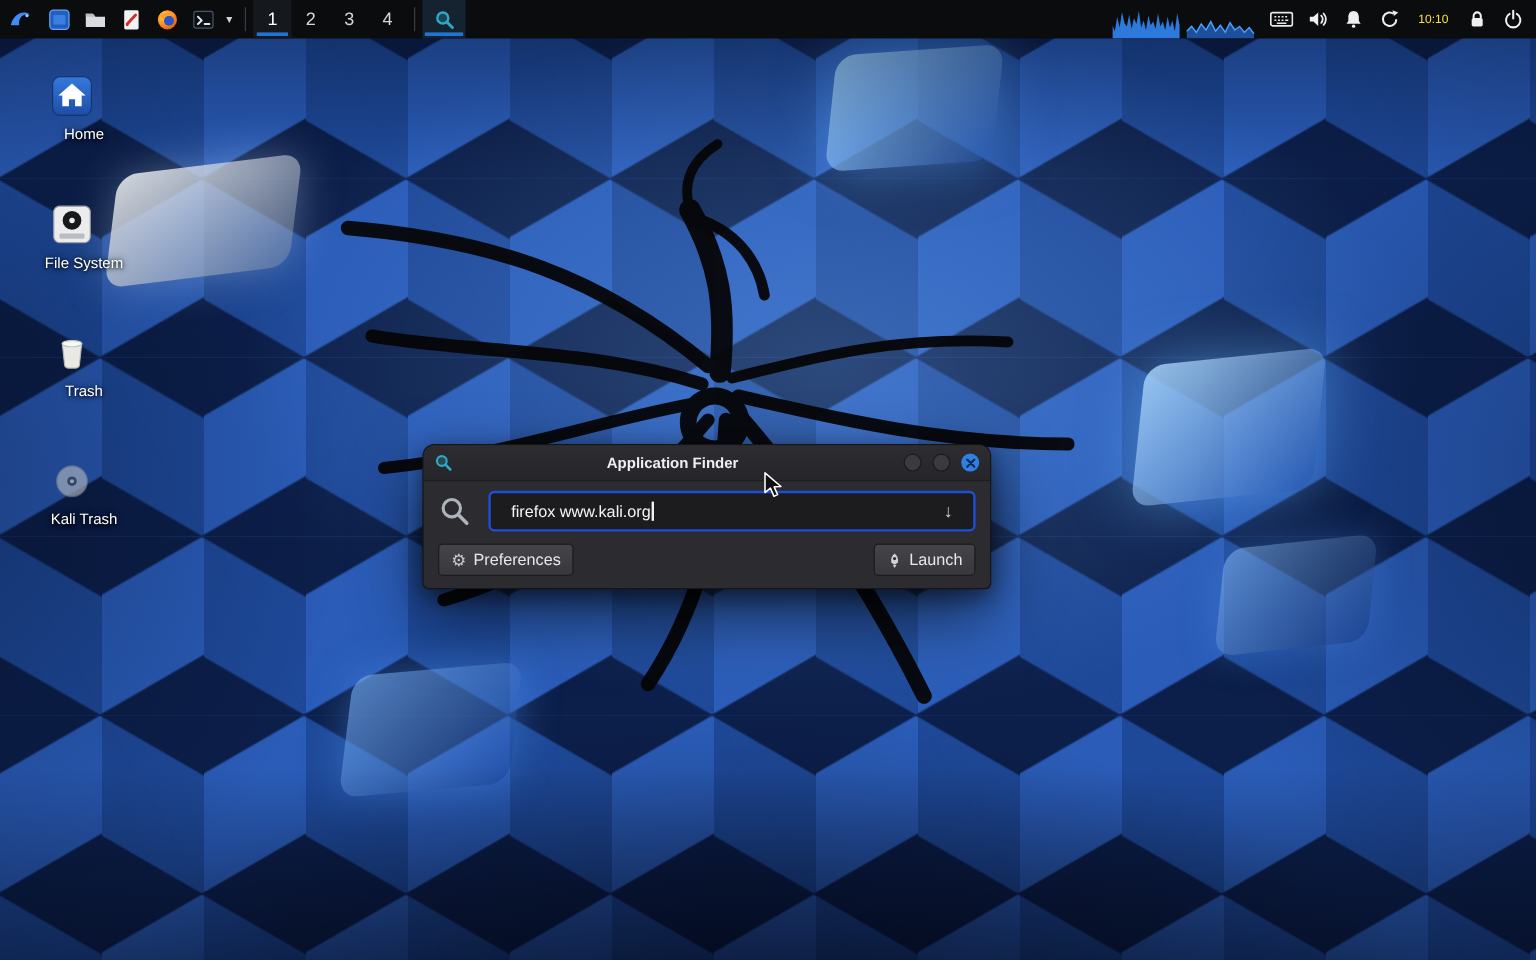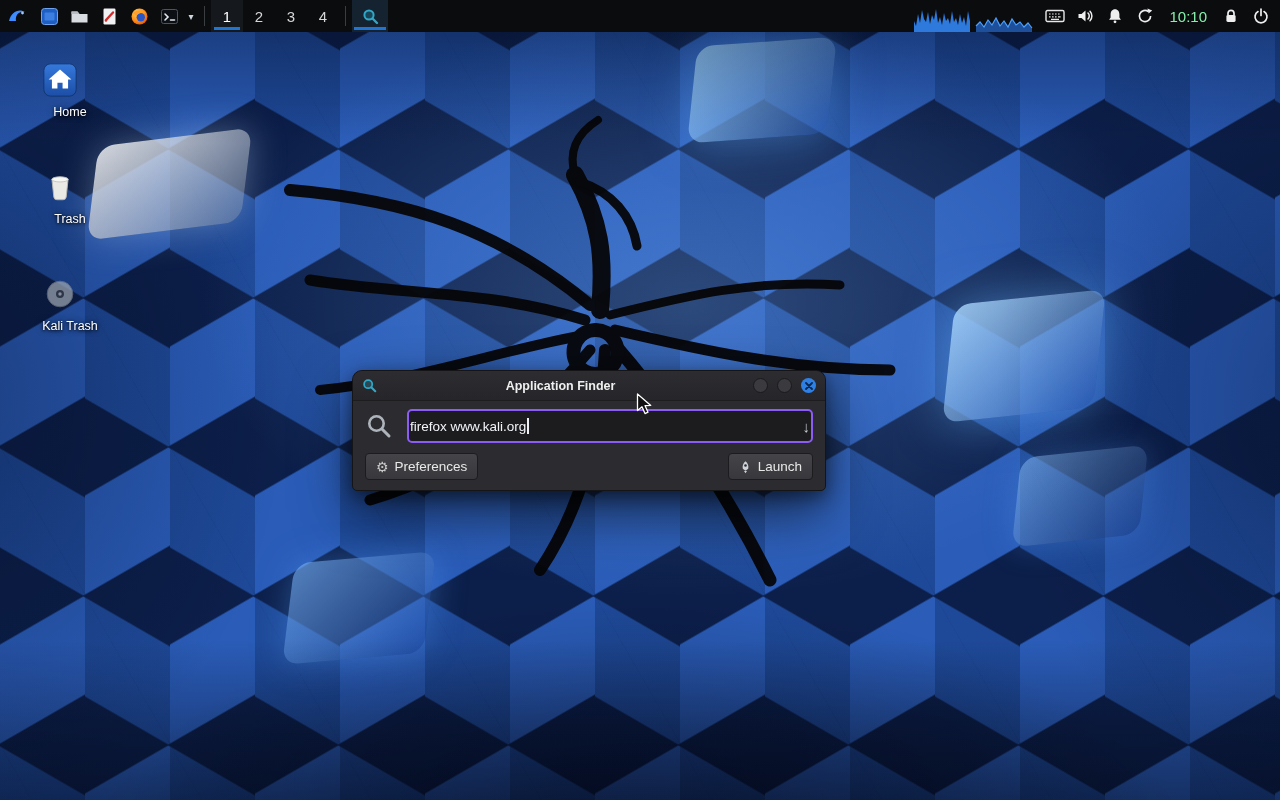--- a/index.html
+++ b/index.html
@@ -38,21 +38,21 @@
   .pbtn.w34 { width:34px; } .pbtn.w30 { width:30px; }
   .psep { width:1px; height:20px; background:#3a3d42; margin:0 6px; }
   .ws { width:32px; height:32px; display:flex; align-items:center; justify-content:center;
         font-size:15px; color:#d6d6d6; position:relative; }
   .ws.active { color:#fff; background:#15181d; }
   .ws.active::after { content:""; position:absolute; left:3px; right:3px; bottom:2px; height:3px; background:#2074d4; }
   .task-btn { width:36px; height:32px; display:flex; align-items:center; justify-content:center;
               background:#152330; position:relative; }
   .task-btn::after { content:""; position:absolute; left:2px; right:2px; bottom:2px; height:3px; background:#2074d4; }
   .panel-right { margin-left:auto; display:flex; align-items:center; height:32px; }
-  .clock { font-size:15px; color:#86efac; padding:0 9px; }
+  .clock { font-size:10px; color:#fde047; padding:0 9px; }
   .chev { font-size:10px; color:#cfd6dd; width:12px; text-align:center; }
   .graph { margin-right:6px; display:flex; align-items:flex-end; height:32px; }
 
   
   .desktop-icons { position:absolute; left:0; top:60px; width:120px; z-index:3; }
   .dicon { width:120px; display:flex; flex-direction:column; align-items:center; margin-bottom:47px; cursor:default; }
   .dicon .ic { width:40px; height:40px; display:flex; align-items:center; justify-content:center; }
   .dicon .lbl { margin-top:5px; height:15px; font-size:12.5px; color:#ffffff;
                 text-shadow:0 1px 3px rgba(0,0,0,.95), 0 0 6px rgba(0,0,0,.7); white-space:nowrap;margin-left:20px; }
 
@@ -64,22 +64,22 @@
               background:linear-gradient(#2d2d31,#26262a); border-bottom:1px solid #1d1d20;
               border-radius:10px 10px 0 0; }
   .titlebar .title { flex:1; text-align:center; font-size:12.5px; font-weight:bold; color:#efefef; }
   .wbtn { width:15px; height:15px; border-radius:50%; margin-left:9px; display:flex;
           align-items:center; justify-content:center; }
   .wbtn.dim { background:#3b3b3f; border:1px solid #1a1a1c; }
   .wbtn.close { background:#2f80e4; }
   .win-body { padding:8px 12px 10px 12px; }
   .search-row { display:flex; align-items:center; }
   .big-search { width:28px; display:flex; justify-content:center; margin-right:14px; }
-  .combo-entry { flex:1; height:34px; background:#1c1c1f; border:2px solid #8b5cf6; border-radius:5px;
-                 display:flex; align-items:center; padding:0 1px; color:#f2f4f8; font-size:13.5px; }
+  .combo-entry { flex:1; height:34px; background:#1c1c1f; border:2px solid #1d4ed8; border-radius:5px;
+                 display:flex; align-items:center; padding:0 17px; color:#f2f4f8; font-size:13.5px; }
   .combo-entry .caret { width:1.5px; height:16px; background:#eef1f5; margin-left:1px; }
   .combo-entry .spacer { flex:1; }
   .combo-arrow { color:#c7cbd1; font-size:15px; line-height:1; padding-left:6px; }
   .btn-row { display:flex; justify-content:space-between; margin-top:10px; }
   .gbtn { display:flex; align-items:center; gap:6px; height:27px; padding:0 10px;
           background:linear-gradient(#454549,#38383c); border:1px solid #1c1c1f; border-radius:4px;
           color:#e8e8e8; font-size:13.5px; }
   .gear-glyph { font-size:14px; color:#c9c9c9; line-height:1; }
 
   .cursor { position:absolute; left:636px; top:393px; z-index:10; pointer-events:none; }
@@ -274,20 +274,31 @@
                 <stop offset="1" stop-color="#1c4ea6"></stop>
               </linearGradient>
             </defs>
         <rect x="3" y="3" width="34" height="34" rx="7" fill="url(#gh)" stroke="#12356e" stroke-width="1"></rect>
         <path d="M20,9 L8,19.5 h3.5 v9.5 h5.8 v-6.2 h5.4 v6.2 h5.8 v-9.5 H32 Z" fill="#ffffff"></path>
       </svg>
         </div>
       <div class="lbl">Home</div>
     </div>
 
+    <div class="dicon">
+      <div class="ic">
+          <svg width="38" height="38" viewBox="0 0 40 40">
+        <rect x="4" y="4" width="32" height="32" rx="5" fill="#ececec" stroke="#9aa0a8" stroke-width="1"></rect>
+        <circle cx="20" cy="16.5" r="8.2" fill="#17181b"></circle>
+        <circle cx="20" cy="16.5" r="2.4" fill="#ececec"></circle>
+        <rect x="9" y="28" width="22" height="4.5" rx="1.5" fill="#b9bcc2"></rect>
+      </svg>
+        </div>
+      <div class="lbl">File System</div>
+    </div>
 
     <div class="dicon">
       <div class="ic">
           <svg width="38" height="38" viewBox="0 0 40 40">
         <path d="M11.5,12 h17 l-2,18.5 a3.2,3.2 0 0 1 -3.2,2.9 h-6.6 a3.2,3.2 0 0 1 -3.2,-2.9 Z" fill="#e9e9e6" stroke="#b7b7b2" stroke-width="1"></path>
         <ellipse cx="20" cy="12" rx="8.6" ry="2.7" fill="#f7f7f4" stroke="#c5c5c0" stroke-width="1"></ellipse>
       </svg>
         </div>
       <div class="lbl">Trash</div>
     </div>

